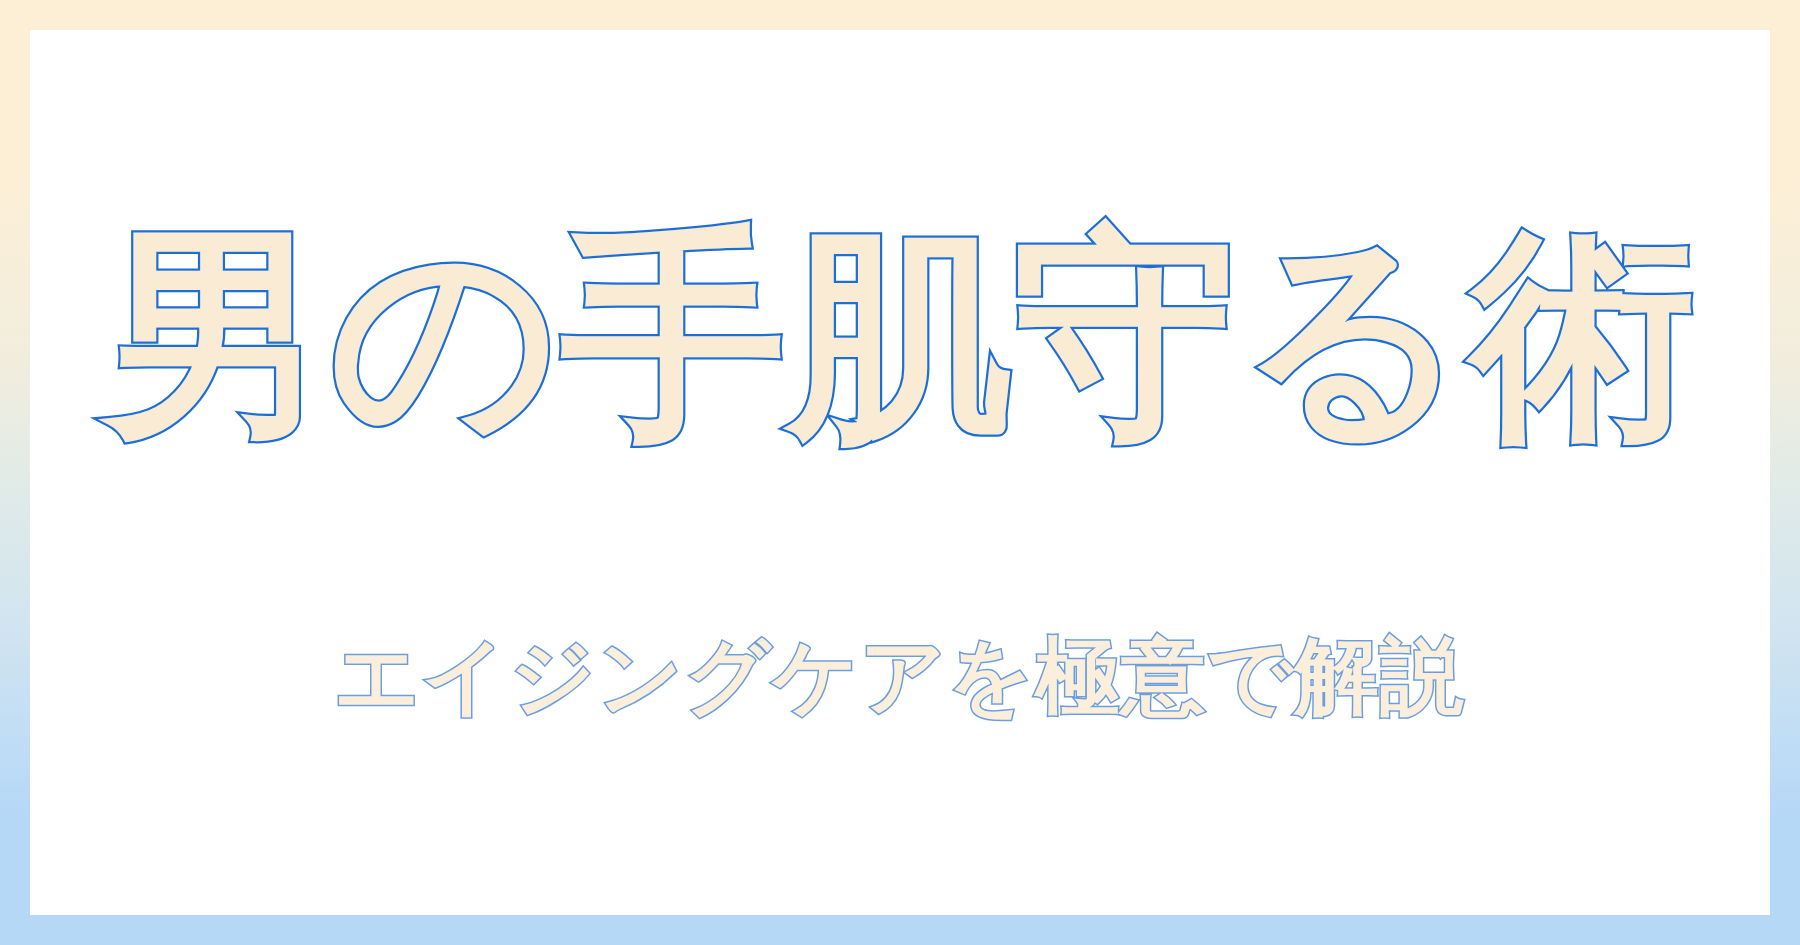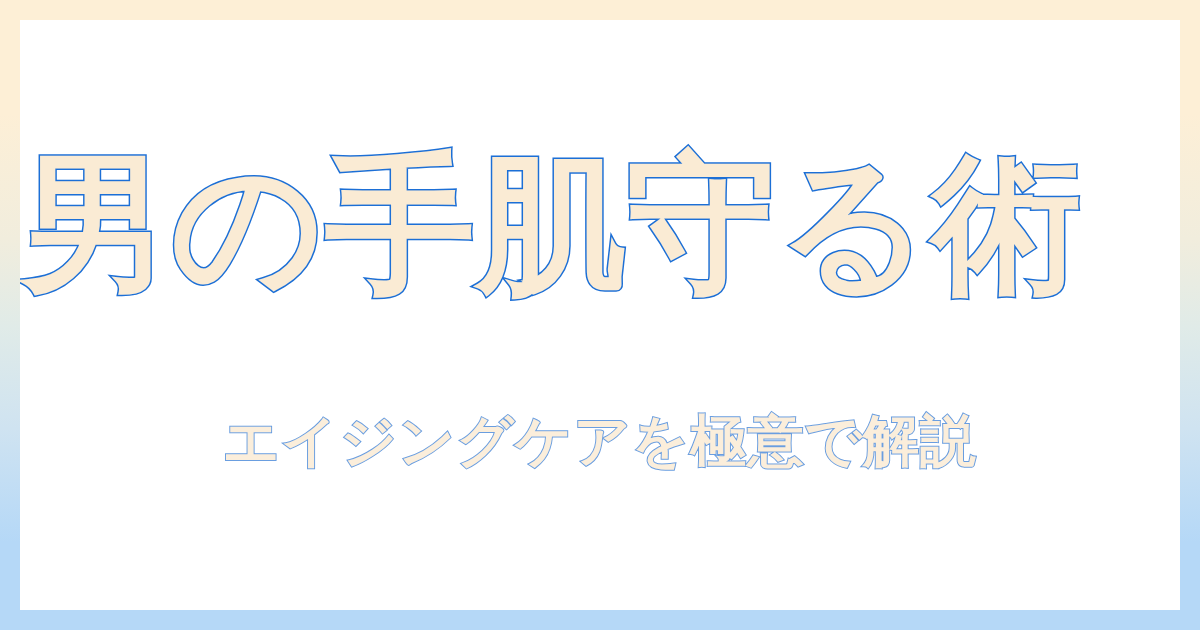--- a/index.html
+++ b/index.html
@@ -57,40 +57,40 @@
     align-items: center;
     justify-content: flex-start;
   }
 
   .title {
     margin: 0;
     position: absolute;
     left: 0;
     right: 0;
     top: 128px;
-    text-align: left;
+    text-align: center;
     font-family: "DejaVu Sans", "Liberation Sans", sans-serif;
     font-weight: 700;
     font-size: 150px;
     line-height: 1.02;
     letter-spacing: 0.005em;
     color: #faebd4;
     -webkit-text-stroke: 3px #1c6fd6;
     paint-order: stroke fill;
     white-space: nowrap;
   }
 
   .subtitle {
-    margin: 4px;
+    margin: 16px;
     position: absolute;
     left: 0;
     right: 0;
     top: 386px;
     text-align: center;
-    font-family: Liberation Sans, sans-serif;
+    font-family: Liberation Serif, serif;
     font-weight: 700;
     font-size: 56px;
     line-height: 1.1;
     letter-spacing: 0.02em;
     color: #fbeedb;
     -webkit-text-stroke: 2px #6a9ee0;
     paint-order: stroke fill;
     white-space: nowrap;
   }
 </style>

